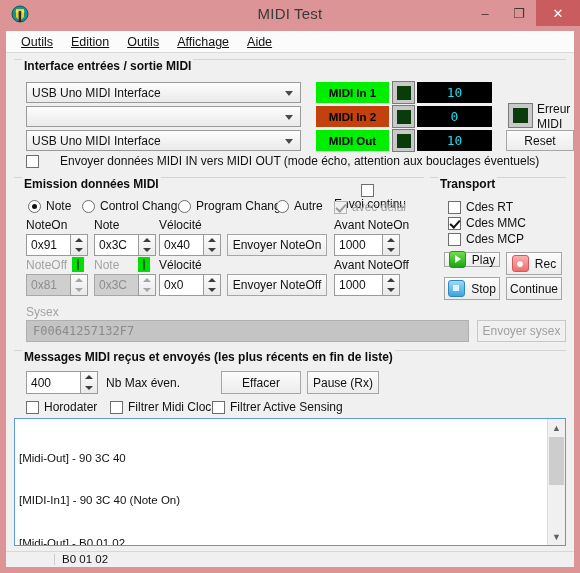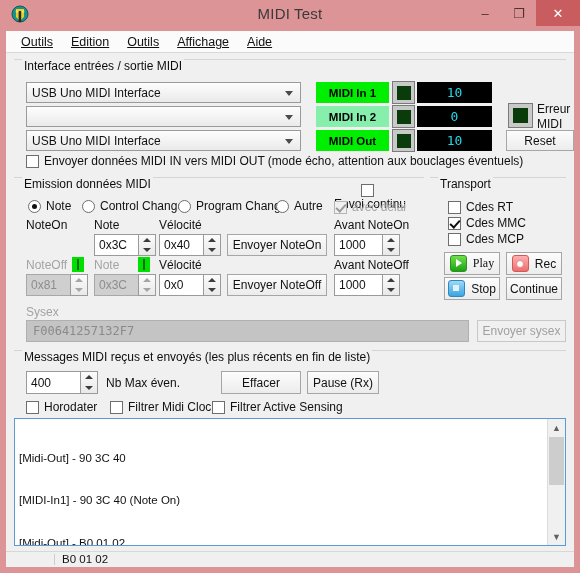--- a/index.html
+++ b/index.html
@@ -61,21 +61,21 @@
   }
 
   
   .group {
     position: absolute;
     background: #f0f0f0;
     border-top: 1px solid #d5d5d5;
   }
   .group > .glabel {
     position: absolute; left: 8px; top: -1px;
-    font-size: 12px; font-weight: normal; color: #0d0d0d;
+    font-size: 12px; font-weight: bold; color: #0d0d0d;
     background: #f0f0f0; padding: 0 2px;
   }
 
   
   .combo {
     position: absolute;
     background: linear-gradient(#fdfdfd, #eaeaea);
     border: 1px solid #9a9a9a;
     box-sizing: border-box;
     font-size: 12px; color: #111;
@@ -314,21 +314,21 @@
           <i></i>
         </div>
       <div class="counter" style="left:403px; top:22px; width:75px; height:21px;">
         <span>10</span>
       </div>
 
       <div class="combo" style="left:12px; top:46px; width:275px; height:21px;">
         <span></span>
         <span class="carat"></span>
       </div>
-      <div class="led-label" style="left:302px; top:46px; width:73px; height:21px; background:#86efac;">
+      <div class="led-label" style="left:302px; top:46px; width:73px; height:21px; background:#c2410c;">
         <span>MIDI In 2</span>
       </div>
       <div class="led-box" style="left:378px; top:45px; width:23px; height:23px;">
           <i></i>
         </div>
       <div class="counter" style="left:403px; top:46px; width:75px; height:21px;">
         <span>0</span>
       </div>
 
       <div class="combo" style="left:12px; top:70px; width:275px; height:21px;">
@@ -347,21 +347,21 @@
 
       <div class="led-box" style="left:494px; top:43px; width:25px; height:25px;">
           <i style="width:15px;height:15px;"></i>
         </div>
       <div class="fieldlabel" style="left:523px; top:42px;">Erreur</div>
       <div class="fieldlabel" style="left:523px; top:57px;">MIDI</div>
       <div class="btn" style="left:492px; top:70px; width:68px; height:21px;">
         <span>Reset</span>
       </div>
 
-      <div class="chk" style="left:12px; top:94px;">
+      <div class="chk" style="left:12px; top:94px;gap:16px;">
         <span class="bx"></span>
         <span>Envoyer données MIDI IN vers MIDI OUT (mode écho, attention aux bouclages éventuels)</span>
       </div>
     </div>
 
     <div class="group" style="left:8px; top:124px; width:410px; height:170px;">
       <div class="glabel">Emission données MIDI</div>
 
       <div class="rad sel" style="left:14px; top:21px;">
         <span class="rb"></span>
@@ -387,20 +387,27 @@
       <div class="chk checked dis" style="left:320px; top:22px;">
         <span class="bx"></span>
         <span>avec délai</span>
       </div>
 
       <div class="fieldlabel" style="left:12px; top:40px;">NoteOn</div>
       <div class="fieldlabel" style="left:80px; top:40px;">Note</div>
       <div class="fieldlabel" style="left:145px; top:40px;">Vélocité</div>
       <div class="fieldlabel" style="left:320px; top:40px;">Avant NoteOn</div>
 
+      <div class="spin" style="left:12px; top:56px; width:62px; height:22px;">
+        <div class="tb">0x91</div>
+        <div class="ar">
+            <span class="up"></span>
+            <span class="dn"></span>
+          </div>
+      </div>
       <div class="spin" style="left:80px; top:56px; width:62px; height:22px;">
         <div class="tb">0x3C</div>
         <div class="ar">
             <span class="up"></span>
             <span class="dn"></span>
           </div>
       </div>
       <div class="spin" style="left:145px; top:56px; width:62px; height:22px;">
         <div class="tb">0x40</div>
         <div class="ar">
@@ -476,21 +483,21 @@
       </div>
       <div class="chk checked" style="left:18px; top:38px;">
         <span class="bx"></span>
         <span>Cdes MMC</span>
       </div>
       <div class="chk" style="left:18px; top:54px;">
         <span class="bx"></span>
         <span>Cdes MCP</span>
       </div>
 
-      <div class="btn" style="left:14px; top:74px; width:56px; height:23px;font-family:Liberation Serif, serif;">
+      <div class="btn" style="left:14px; top:74px; width:56px; height:15px;">
         <span class="ticon play"></span>
         <span>Play</span>
       </div>
       <div class="btn" style="left:76px; top:74px; width:56px; height:23px;">
         <span class="ticon rec"></span>
         <span>Rec</span>
       </div>
       <div class="btn" style="left:14px; top:99px; width:56px; height:23px;">
         <span class="ticon stop"></span>
         <span>Stop</span>

